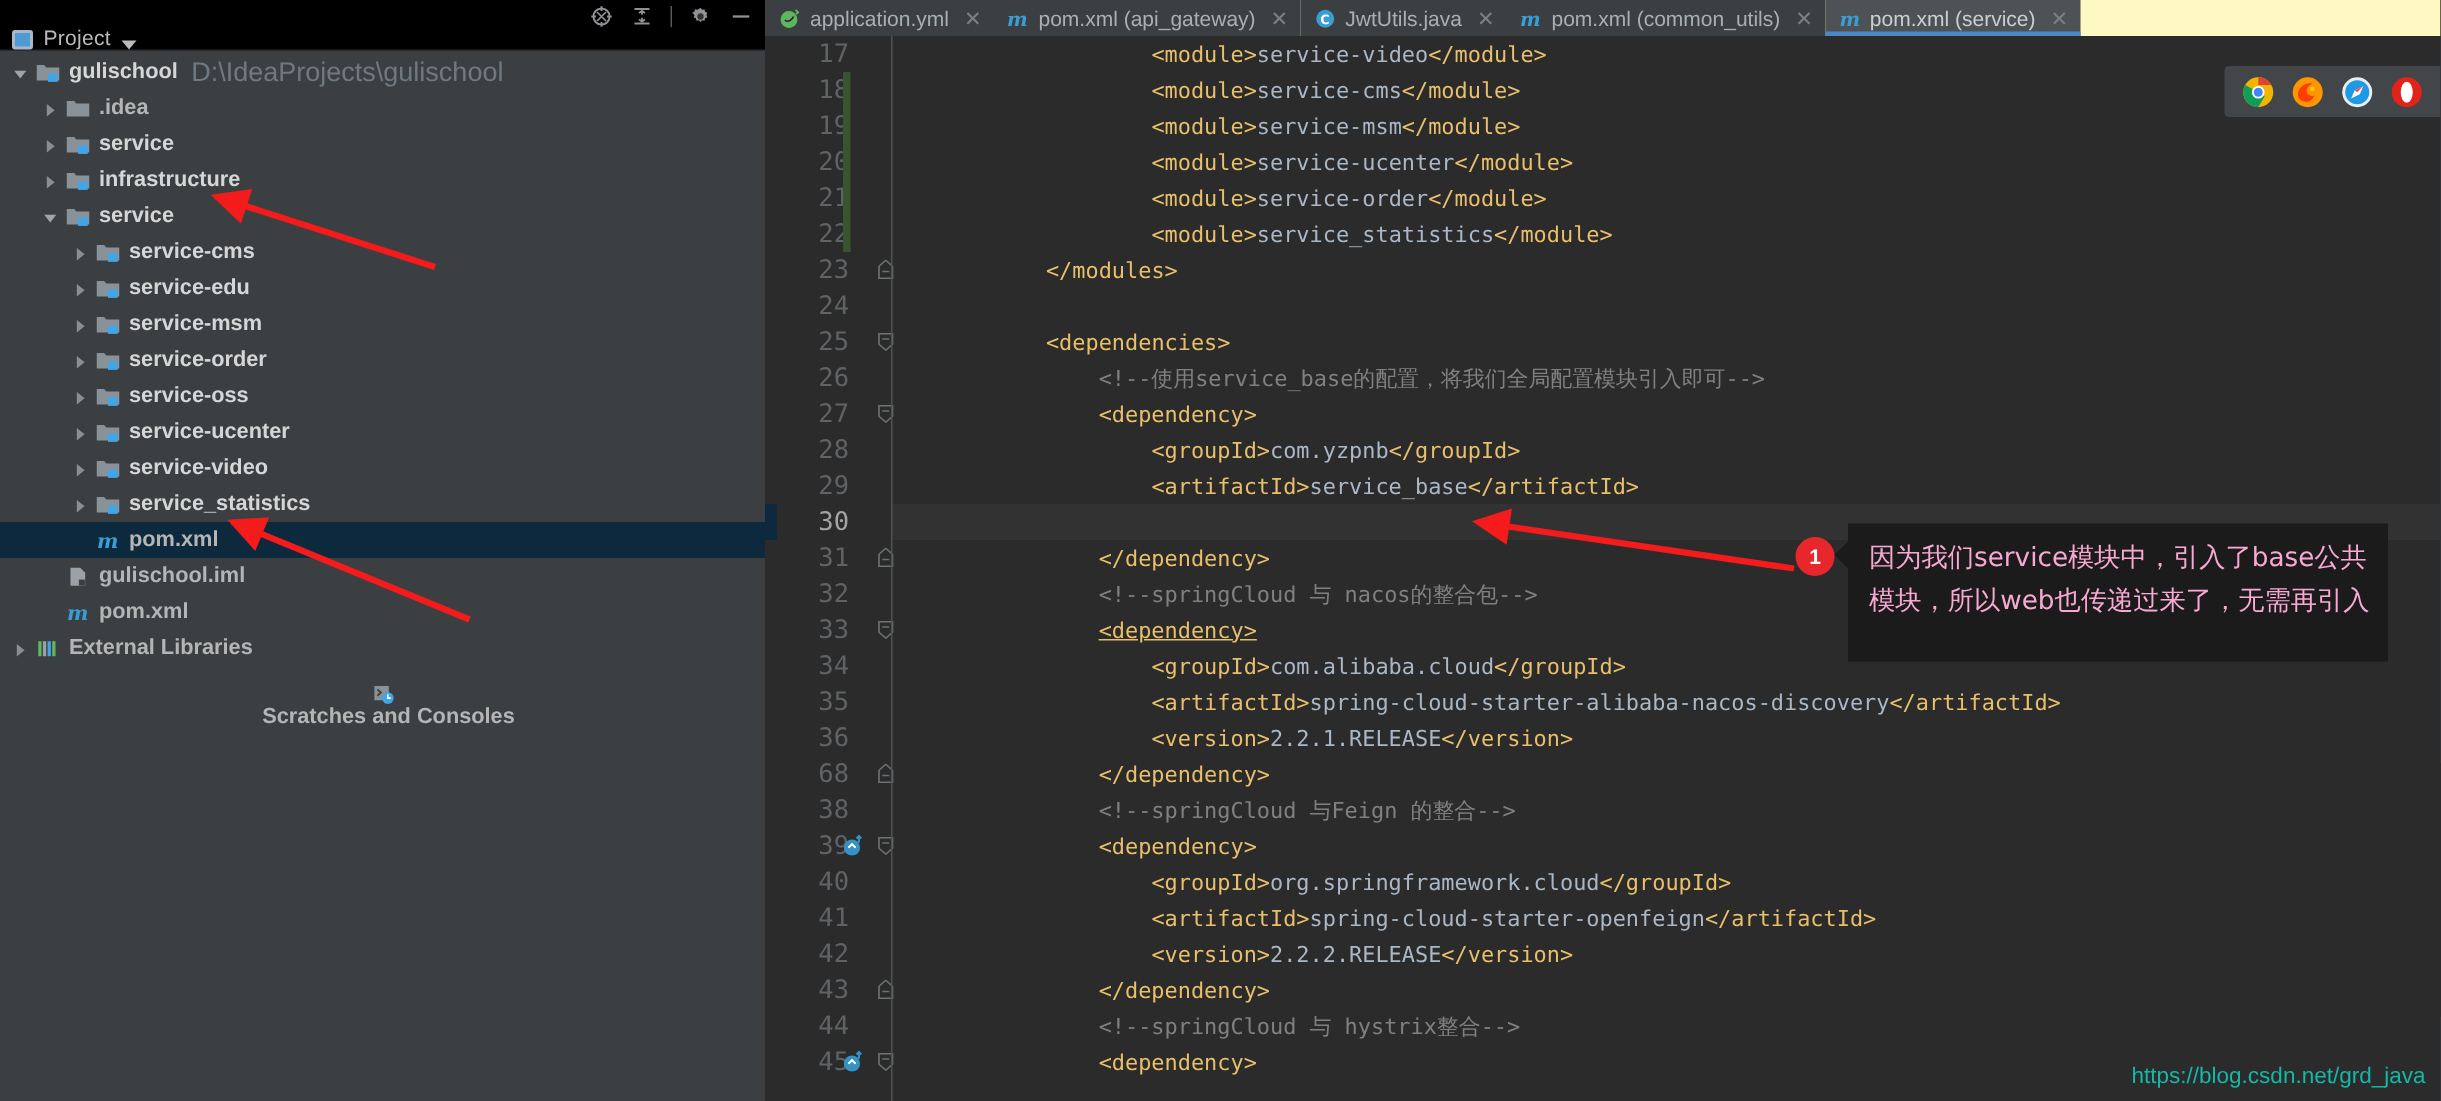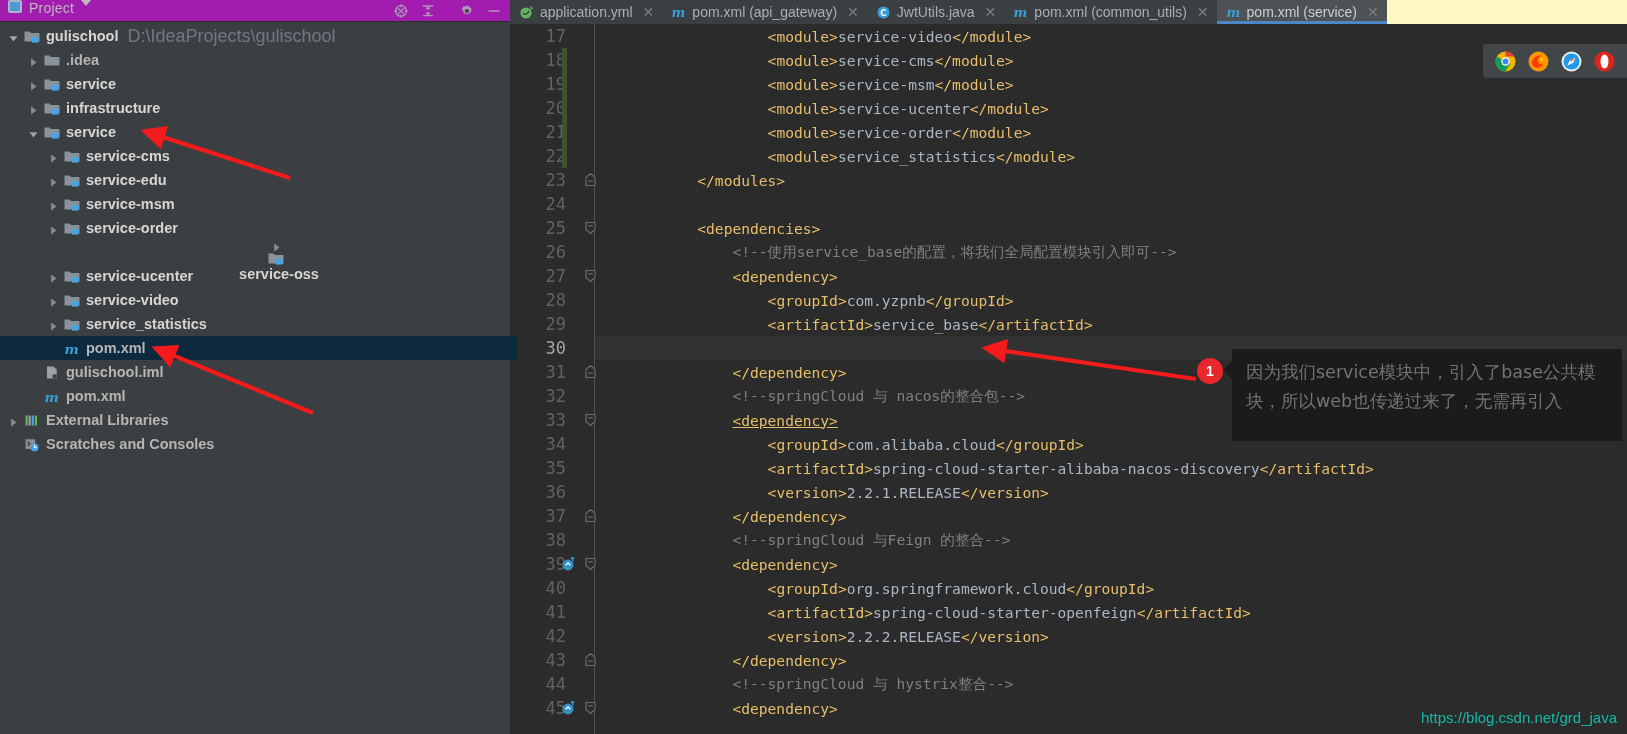--- a/index.html
+++ b/index.html
@@ -10,21 +10,21 @@
     overflow: hidden;
   }
   #app { position: relative; width: 1627px; height: 734px; }
 
   
   #project-panel {
     position: absolute; left:0; top:0; width:510px; height:734px;
     background: #3c3f41;
   }
   #project-header {
-    height: 22px; background: #a21caf; display:flex; align-items:flex-start;
+    height: 34px; background: #000000; display:flex; align-items:flex-end;
     padding-left: 8px; position:relative;
     border-bottom: 1px solid #2b2b2b;
   }
   #project-header .ph-icon {
     width:14px; height:13px; border:2px solid #a9b7c6; border-radius:2px;
     background:#4e9ad4; margin-right:7px; flex:none;
   }
   #project-header .ph-title {
     color:#bbbbbb; font-size:14px; letter-spacing:.2px;
   }
@@ -116,22 +116,22 @@
   .bico { width:21px;height:21px;border-radius:50%; display:block; }
 
   
   #annot-badge{
     position:absolute; width:26px;height:26px;border-radius:50%;
     background:#e8272c; color:#fff; font-size:14px; font-weight:bold;
     display:flex; align-items:center; justify-content:center;
     left:1197px; top:358px; z-index:40;
   }
   #annot-box{
-    position:absolute; left:1232px; top:349px; width:390px; min-height:92px;
-    background:#1b1b1b; color:#737373; font-size:17.5px; line-height:29px;
+    position:absolute; left:1232px; top:349px; width:360px; min-height:92px;
+    background:#1b1b1b; color:#f9a8d4; font-size:17.5px; line-height:29px;
     padding:9px 12px 10px 14px; z-index:39;
     font-family:"DejaVu Sans", sans-serif;
   }
   #annot-box::before{
     content:""; position:absolute; left:-9px; top:12px;
     border-top:9px solid transparent; border-bottom:9px solid transparent;
     border-right:9px solid #1b1b1b;
   }
   #watermark{
     position:absolute; right:10px; bottom:8px; color:#14b8a6; font-size:15px;
@@ -265,21 +265,21 @@
         <div class="trow" style="padding-left: 48px;">
           <span class="twist"><svg width="11" height="11" viewBox="0 0 11 11">
               <path d="M3.2 1.4 L8.4 5.5 L3.2 9.6 Z" fill="#8d8d8d"></path>
             </svg></span>
           <span class="ticon"><svg width="16" height="15" viewBox="0 0 16 15">
               <path d="M0.5 2.4h5l1.3 1.6H15.5v8.6H0.5z" fill="#8a9299"></path>
               <rect x="8" y="8" width="6.5" height="5.6" fill="#42a5e8"></rect>
             </svg></span>
           <span class="tlabel bold">service-order</span>
         </div>
-        <div class="trow" style="padding-left: 48px; flex-direction: column;">
+        <div class="trow" style="padding-left: 48px;">
           <span class="twist"><svg width="11" height="11" viewBox="0 0 11 11">
               <path d="M3.2 1.4 L8.4 5.5 L3.2 9.6 Z" fill="#8d8d8d"></path>
             </svg></span>
           <span class="ticon"><svg width="16" height="15" viewBox="0 0 16 15">
               <path d="M0.5 2.4h5l1.3 1.6H15.5v8.6H0.5z" fill="#8a9299"></path>
               <rect x="8" y="8" width="6.5" height="5.6" fill="#42a5e8"></rect>
             </svg></span>
           <span class="tlabel bold">service-oss</span>
         </div>
         <div class="trow" style="padding-left: 48px;">
@@ -339,21 +339,21 @@
               <path d="M3.2 1.4 L8.4 5.5 L3.2 9.6 Z" fill="#8d8d8d"></path>
             </svg></span>
           <span class="ticon"><svg width="16" height="15" viewBox="0 0 16 15">
               <rect x="1.5" y="2.5" width="2.2" height="10" fill="#5fb65f"></rect>
               <rect x="4.6" y="2.5" width="2.2" height="10" fill="#9aa1a7"></rect>
               <rect x="7.7" y="2.5" width="2.2" height="10" fill="#42a5e8"></rect>
               <rect x="10.8" y="2.5" width="2.2" height="10" fill="#5fb65f"></rect>
             </svg></span>
           <span class="tlabel file">External Libraries</span>
         </div>
-        <div class="trow" style="padding-left: 8px;">
+        <div class="trow" style="padding-left: 8px; flex-direction: column;">
           <span class="twist empty"></span>
           <span class="ticon"><svg width="16" height="15" viewBox="0 0 16 15">
               <path d="M1.6 2.3h9.6v9.6H1.6z" fill="#8a9299"></path>
               <path d="M3.6 4.6l2.3 2.1-2.3 2.1" fill="none" stroke="#3c3f41" stroke-width="1.3"></path>
               <circle cx="10.6" cy="10.4" r="3.9" fill="#42a5e8"></circle>
               <path d="M10.6 7.8v2.6h2" stroke="#ffffff" stroke-width="1.1" fill="none"></path>
             </svg></span>
           <span class="tlabel file">Scratches and Consoles</span>
         </div>
       </div>
@@ -523,21 +523,21 @@
             <div class="lnum-col gut-num">35</div>
             <div class="gutter-icons"></div>
             <div class="ctext">                <span class="tag">&lt;artifactId&gt;</span><span class="txt">spring-cloud-starter-alibaba-nacos-discovery</span><span class="tag">&lt;/artifactId&gt;</span></div>
           </div>
           <div class="cline">
             <div class="lnum-col gut-num">36</div>
             <div class="gutter-icons"></div>
             <div class="ctext">                <span class="tag">&lt;version&gt;</span><span class="txt">2.2.1.RELEASE</span><span class="tag">&lt;/version&gt;</span></div>
           </div>
           <div class="cline">
-            <div class="lnum-col gut-num">37</div>
+            <div class="lnum-col gut-num">68</div>
             <div class="gutter-icons">
               <span class="fold"><svg width="13" height="14" viewBox="0 0 13 14">
                   <path d="M6.5 0.5l4.5 4v8H2v-8z" fill="none" stroke="#6e7173" stroke-width="1.1"></path>
                   <path d="M4.2 8h4.6" stroke="#6e7173" stroke-width="1.1"></path>
                 </svg></span>
             </div>
             <div class="ctext">            <span class="tag">&lt;/dependency&gt;</span></div>
           </div>
           <div class="cline">
             <div class="lnum-col gut-num">38</div>

